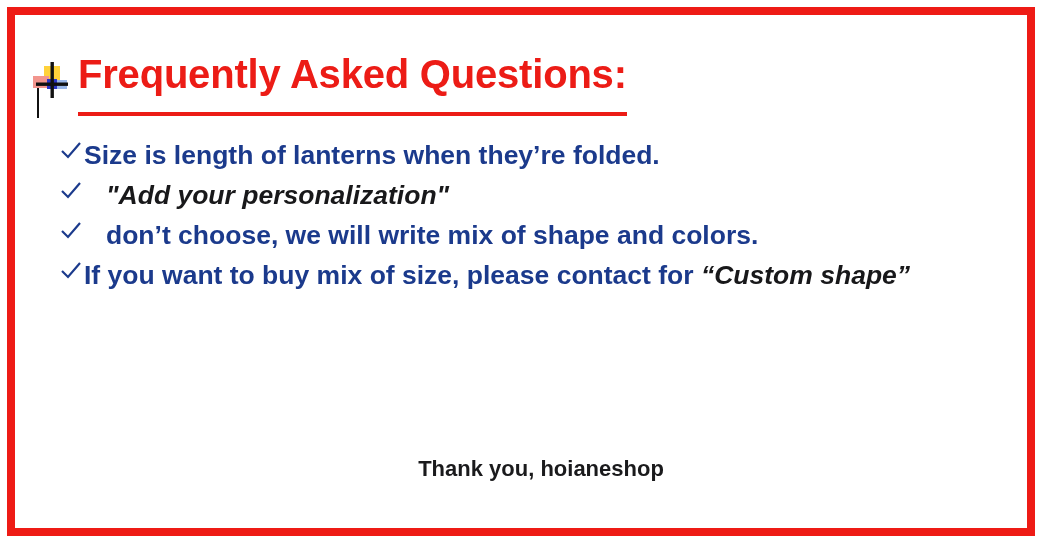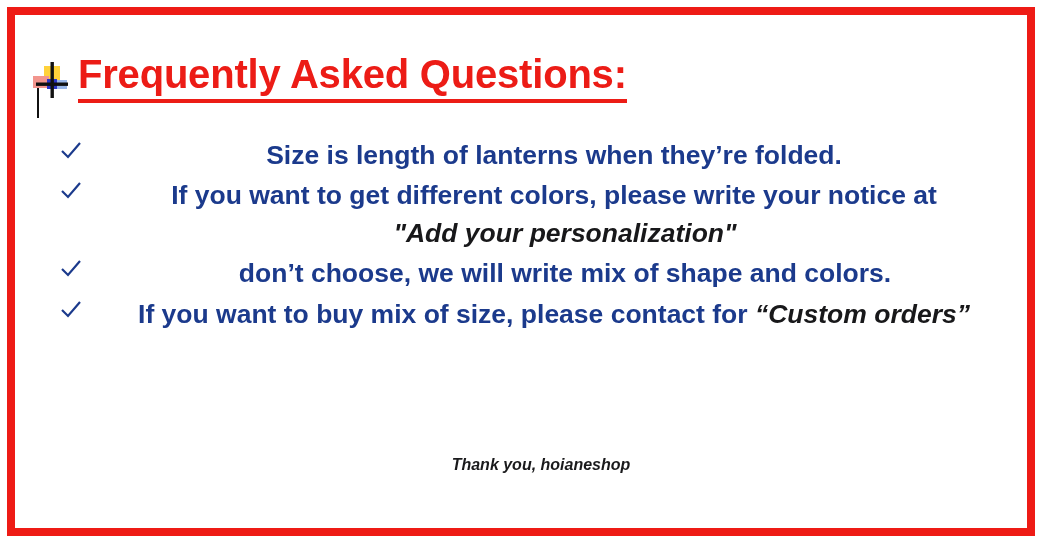--- a/index.html
+++ b/index.html
@@ -80,31 +80,30 @@
   .clip-icon svg { display:block; }
 
   .title-text {
     font-size: 40px;
     font-weight: bold;
     color: #ec1c16;
     letter-spacing: -0.2px;
     line-height: 1.0;
     white-space: nowrap;
     border-bottom: 4px solid #ec1c16;
-    padding-bottom: 5px;
+    padding-bottom: 18px;
     text-align: center;
   }
 
   
   .faq-list {
     position: absolute;
     left: 44px;
     top: 120px;
     right: 2px;
-    text-align: center;
   }
 
   .faq-item {
     display: flex;
     align-items: flex-start;
     margin-bottom: 2px;
   }
 
   .check-icon {
     flex: 0 0 auto;
@@ -134,23 +133,22 @@
     font-weight: bold;
   }
 
   
   .signature {
     position: absolute;
     left: 0;
     right: 0;
     top: 440px;
     text-align: center;
-    font-size: 16px;
-    font-weight: bold;
-    font-style: italic;
+    font-size: 22px;
+    font-weight: bold;
     color: #1a1a1c;
     padding-left: 40px;
   }
 </style>
 </head>
 <body>
 
 <div id="slide">
 
   <div class="frame-outer"></div>
@@ -187,21 +185,20 @@
         </div>
       </div>
 
       <div class="faq-item">
         <span class="check-icon">
           <svg width="22" height="20" viewBox="0 0 22 20">
             <path d="M2 10 L8 16 L20 2" fill="none" stroke="currentColor" stroke-width="2.2"></path>
           </svg>
         </span>
         <div class="faq-body">
-          <div class="faq-line">If you want to get different colors, please write your notice at</div>
           <div class="faq-line cont"><span class="emph-dark">"Add your personalization"</span></div>
         </div>
       </div>
 
       <div class="faq-item">
         <span class="check-icon">
           <svg width="22" height="20" viewBox="0 0 22 20">
             <path d="M2 10 L8 16 L20 2" fill="none" stroke="currentColor" stroke-width="2.2"></path>
           </svg>
         </span>
@@ -210,21 +207,21 @@
         </div>
       </div>
 
       <div class="faq-item">
         <span class="check-icon">
           <svg width="22" height="20" viewBox="0 0 22 20">
             <path d="M2 10 L8 16 L20 2" fill="none" stroke="currentColor" stroke-width="2.2"></path>
           </svg>
         </span>
         <div class="faq-body">
-          <div class="faq-line"><span>If you want to buy mix of size, please contact for </span><span class="emph-dark">“Custom orders”</span></div>
+          <div class="faq-line"><span>If you want to buy mix of size, please contact for </span><span class="emph-dark">“Custom shape”</span></div>
         </div>
       </div>
 
     </div>
 
     <div class="signature">Thank you, hoianeshop</div>
 
   </div>
 </div>
 

